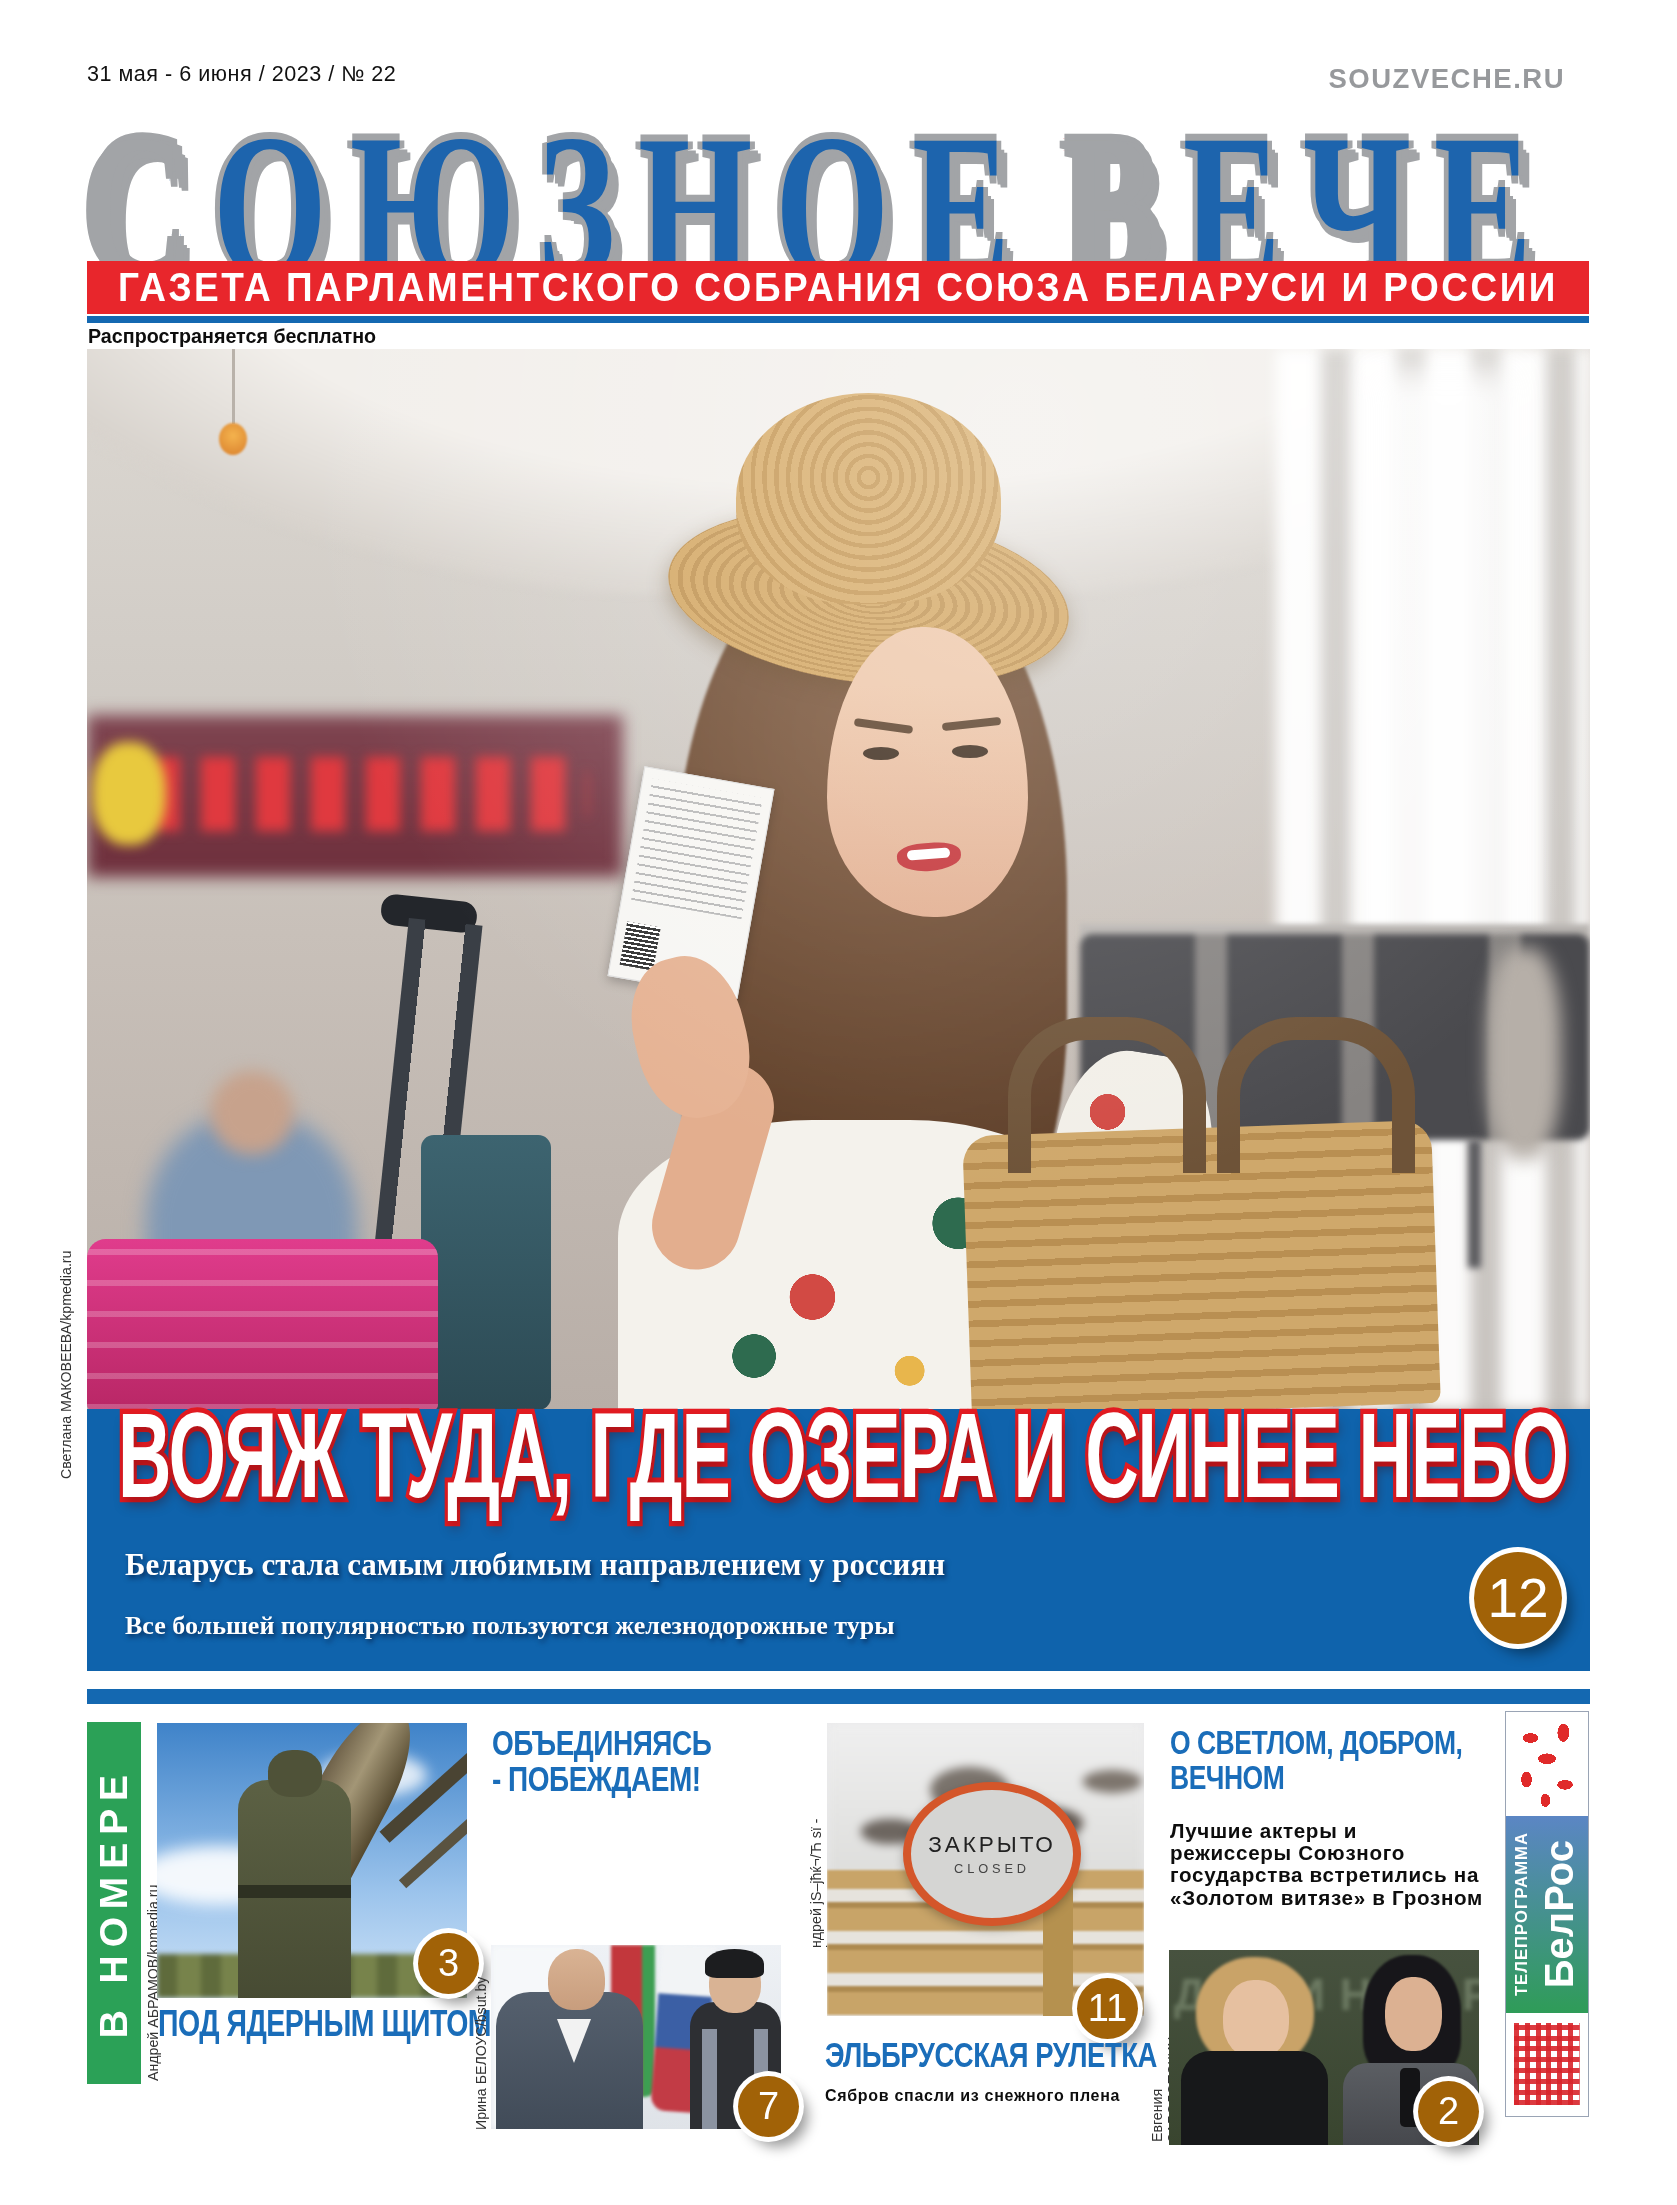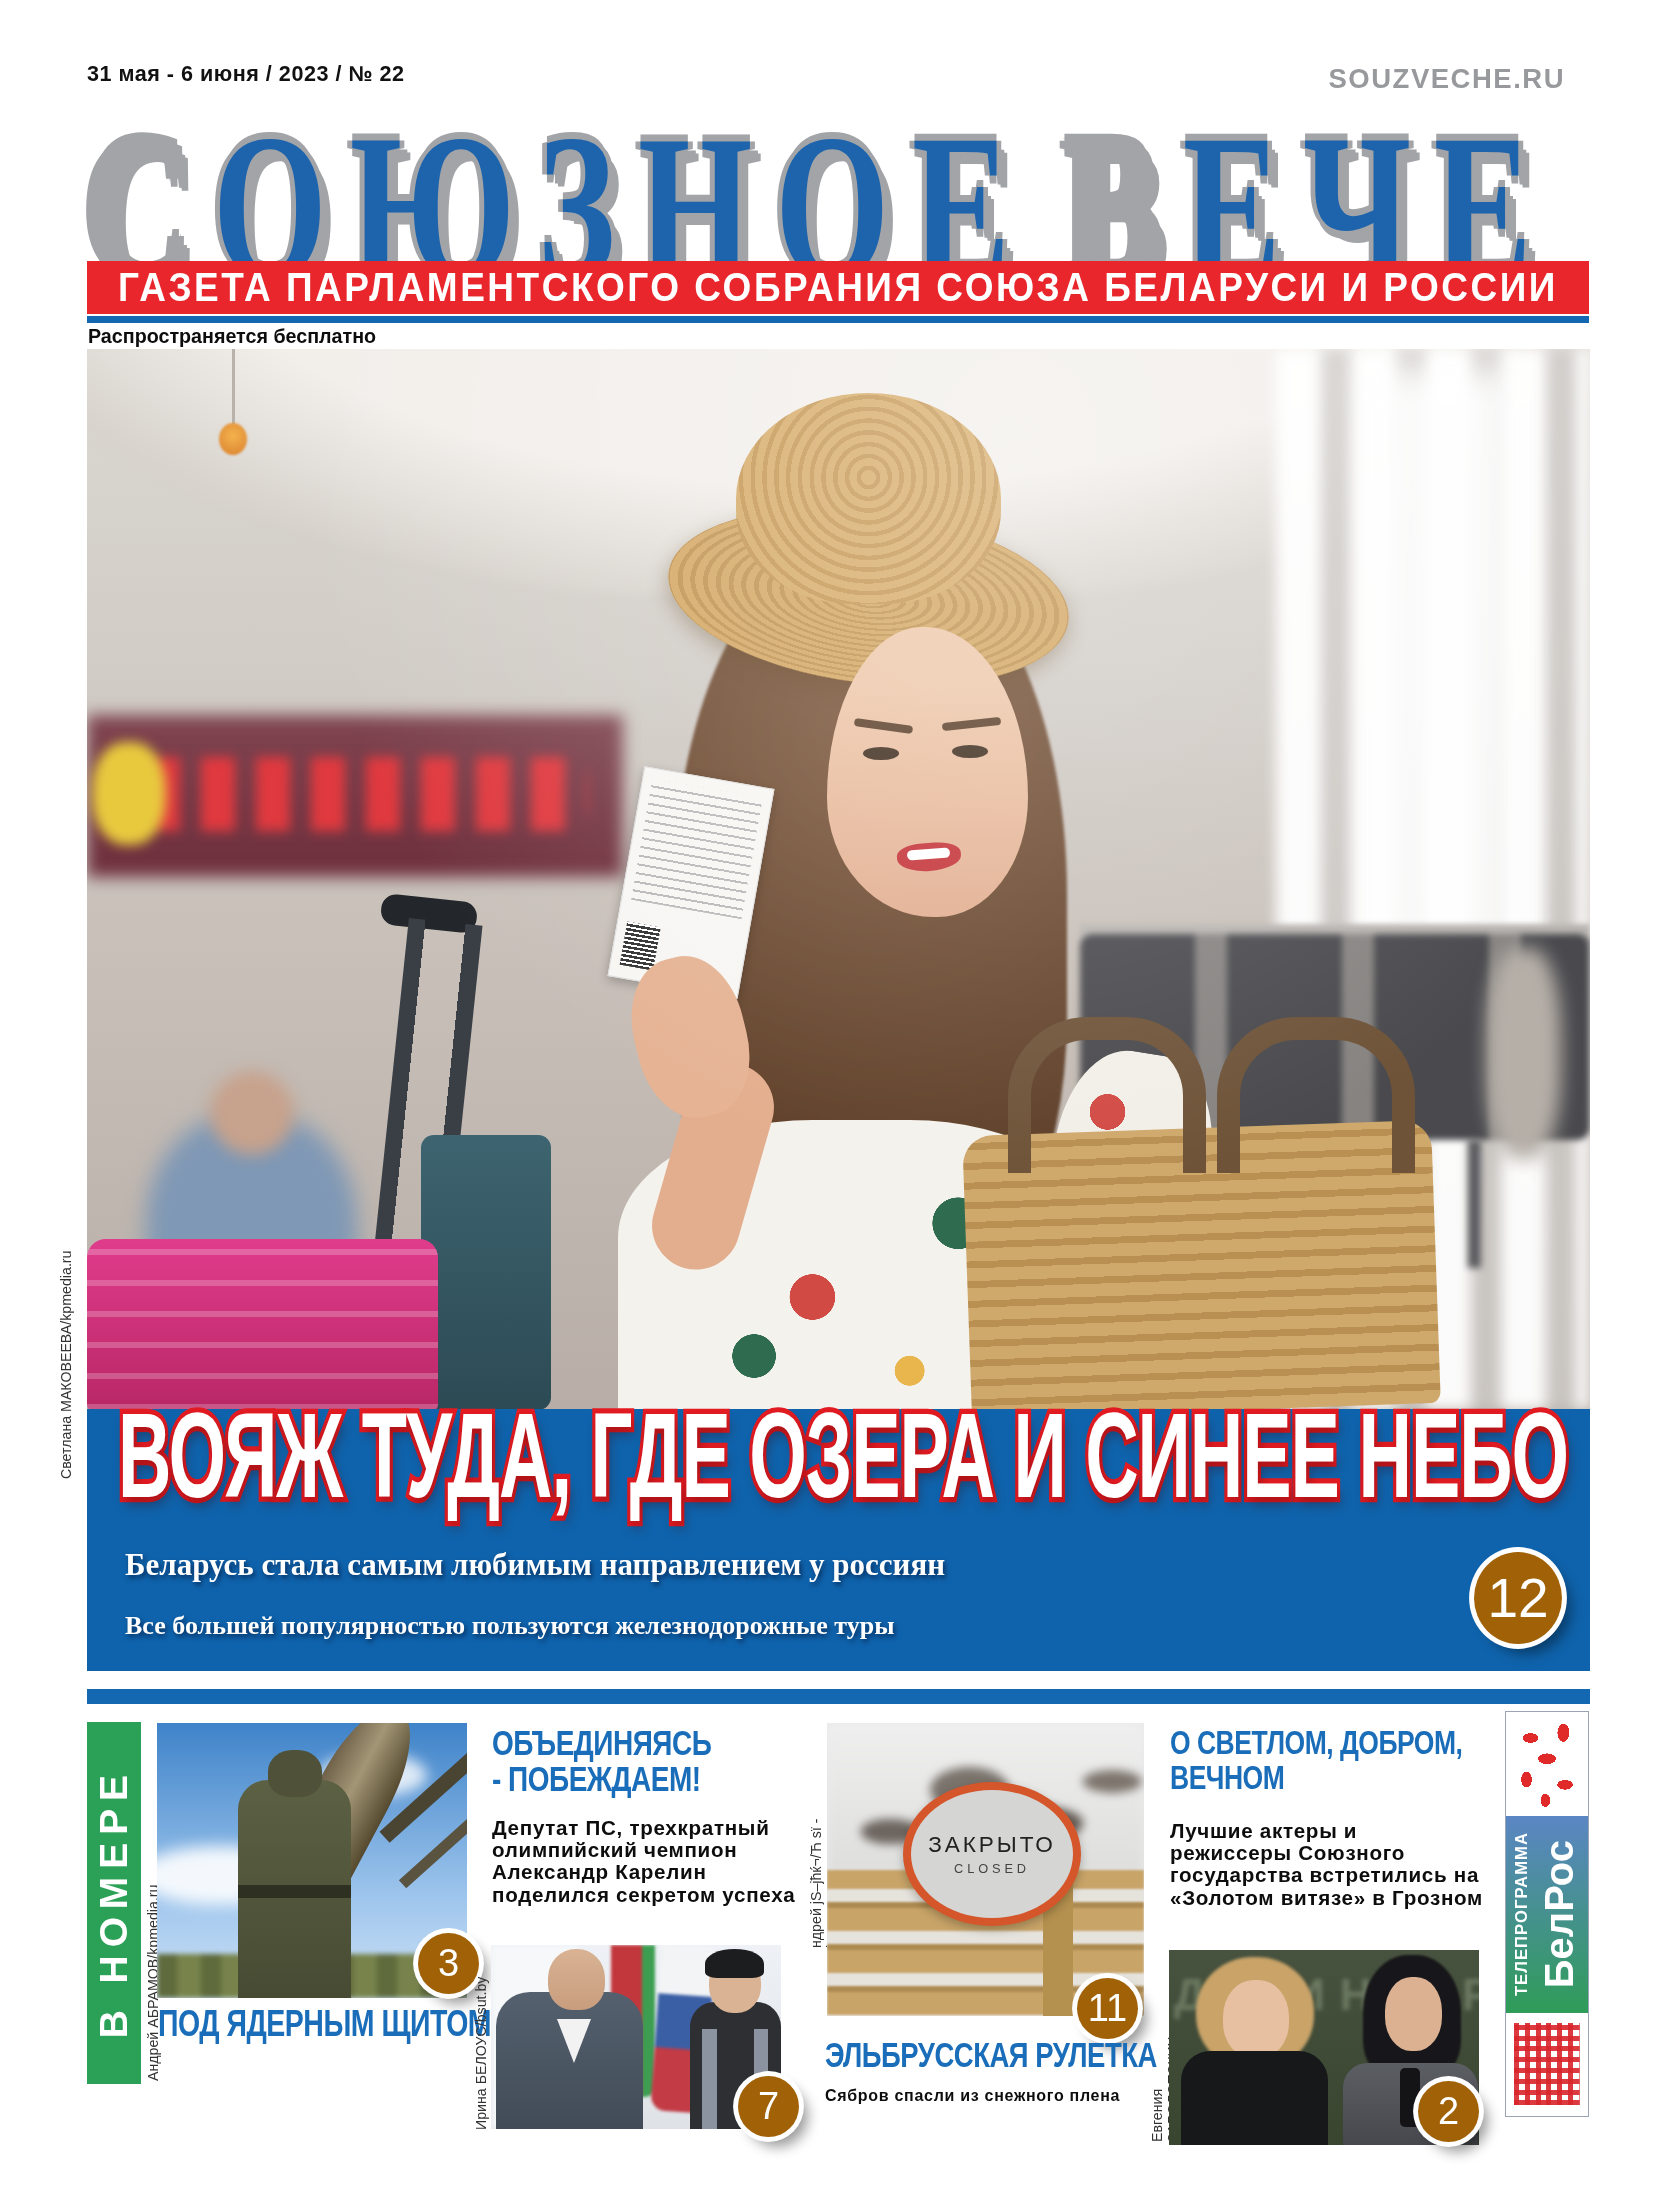--- a/index.html
+++ b/index.html
@@ -2,21 +2,21 @@
 <html style="font-size:7.9px"><head>
 <meta charset="utf-8">
 <style>
   html,body{margin:0;padding:0;background:#ffffff;}
   .page{position:relative;width:1677px;height:2205px;background:#ffffff;overflow:hidden;
         font-family:"Liberation Sans",sans-serif;-webkit-font-smoothing:antialiased;}
   .abs{position:absolute;}
   .vert{writing-mode:vertical-rl;transform:rotate(180deg);}
 
   
-  .date-line{left:87px;top:61px;font-size:21.6px;color:#111;letter-spacing:0.5px;font-weight:bold;}
+  .date-line{left:87px;top:61px;font-size:21.6px;color:#111;letter-spacing:0.5px;}
   .site-url{right:112px;top:63px;font-size:27.5px;font-weight:700;color:#97999c;letter-spacing:1.5px;}
 
   .masthead{left:84px;top:102px;width:1504px;white-space:nowrap;
      font-family:"Liberation Serif",serif;font-weight:900;font-size:147px;line-height:1;
      letter-spacing:22.6px;transform:scaleY(1.42);transform-origin:top left;
      paint-order:stroke fill;-webkit-text-stroke:2.9px #ffffff;
      text-shadow:-4.9px 0 0 #a2a4a7,4.9px 0 0 #a2a4a7,0 -4.9px 0 #a2a4a7,0 5.9px 0 #a2a4a7,7.9px 6.9px 0 #a2a4a7,10.8px 8.8px 0 #a2a4a7;}
   .mh-blue{color:#1d64ad;}
   .mh-ru{background:linear-gradient(180deg,#f8f8f8 0 38%,#2f62a8 38% 66%,#d93340 66% 100%);
      -webkit-background-clip:text;background-clip:text;color:transparent;}
@@ -320,21 +320,20 @@
     <div class="lyr sd-body"></div>
     <div class="lyr sd-head"></div>
     <div class="lyr sd-belt"></div>
   </div>
   <div class="abs circle c-small c3">
       <span>3</span>
     </div>
   <div class="abs sec-headline h1">ПОД ЯДЕРНЫМ ЩИТОМ</div>
 
   <div class="abs sec-headline h2">ОБЪЕДИНЯЯСЬ - ПОБЕЖДАЕМ!</div>
-  <div class="abs teaser t2">Депутат ПС, трехкратный олимпийский чемпион Александр Карелин поделился секретом успеха</div>
   <div class="abs vert credit cr2">Ирина БЕЛОУС/bsut.by</div>
   <div class="abs photo p-karelin">
     <div class="lyr ka-window"></div>
     <div class="lyr ka-flagby"></div>
     <div class="lyr ka-flagru"></div>
     <div class="lyr ka-man1"></div>
     <div class="lyr ka-man1head"></div>
     <div class="lyr ka-shirt"></div>
     <div class="lyr ka-man2"></div>
     <div class="lyr ka-strap"></div>

